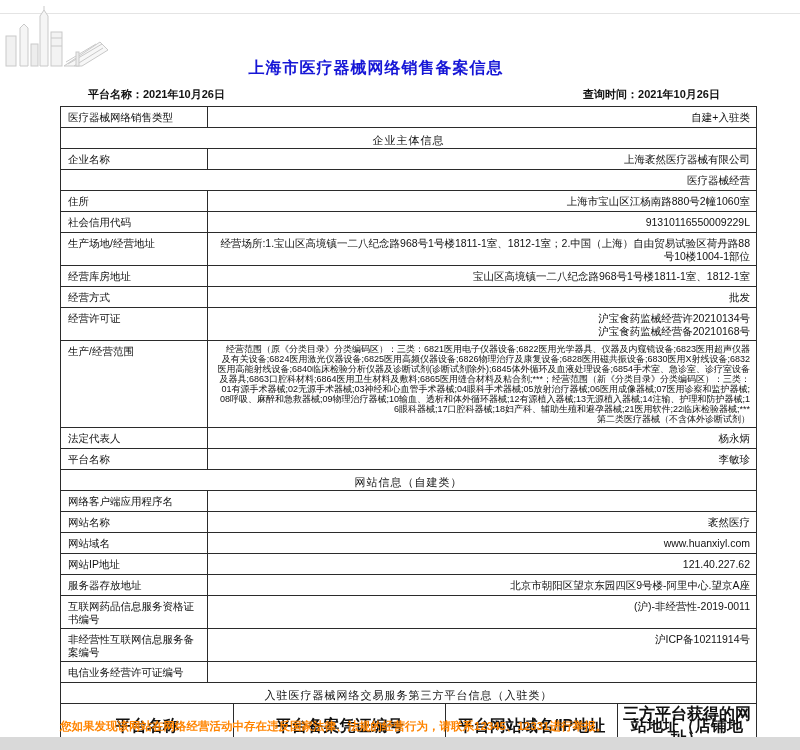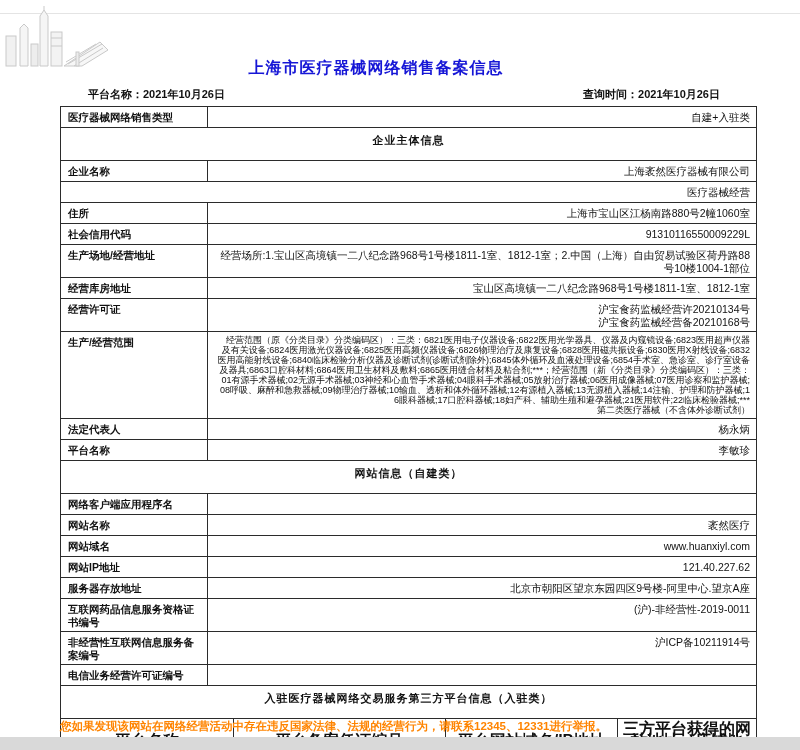--- a/index.html
+++ b/index.html
@@ -22,31 +22,31 @@
   }
   .tbl{
     position:absolute;top:106px;left:60px;width:697px;
     border:1.5px solid #2b2b2b;box-sizing:border-box;background:#fff;
   }
   .row{display:flex;border-bottom:1px solid #2b2b2b;min-height:21px;box-sizing:border-box;}
   .tbl > .row:last-child, .tbl > .sec:last-child{border-bottom:none;}
   .lbl{
     width:147px;flex:0 0 147px;box-sizing:border-box;
     border-right:1px solid #2b2b2b;
-    padding:4px 4px 3px 7px;font-size:10.5px;font-weight:bold;line-height:12.5px;
+    padding:4px 4px 3px 7px;font-size:10.5px;font-weight:normal;line-height:12.5px;
   }
   .val{
     flex:1;box-sizing:border-box;
     padding:4px 6px 3px 9px;font-size:10.5px;line-height:12.5px;
     word-break:break-all;
     text-align:right;
   }
   .sec{
-    text-align:center;font-weight:bold;font-size:11px;letter-spacing:1px;
-    padding:5px 0 12px;border-bottom:1px solid #2b2b2b;
+    text-align:center;font-weight:normal;font-size:11px;letter-spacing:1px;
+    padding:5px 0 0;border-bottom:1px solid #2b2b2b;
   }
   .scope-cell{font-size:9px;line-height:10px;padding:3px 6px 3px 9px;}
   .pt-row{display:flex;border-bottom:1px solid #2b2b2b;box-sizing:border-box;}
   .pt-row:last-child{border-bottom:none;}
   .pt-cell{
     box-sizing:border-box;border-right:1px solid #2b2b2b;
     display:flex;align-items:center;justify-content:center;text-align:center;
     font-size:16px;line-height:12px;padding:4px 4px;min-height:22px;
     word-break:break-all;
   }
@@ -121,20 +121,24 @@
   <div class="row">
     <div class="lbl">生产场地/经营地址</div>
     <div class="val">经营场所:1.宝山区高境镇一二八纪念路968号1号楼1811-1室、1812-1室；2.中国（上海）自由贸易试验区荷丹路88号10楼1004-1部位</div>
   </div>
 
   <div class="row">
     <div class="lbl">经营库房地址</div>
     <div class="val">宝山区高境镇一二八纪念路968号1号楼1811-1室、1812-1室</div>
   </div>
 
+  <div class="row">
+    <div class="lbl">经营方式</div>
+    <div class="val">批发</div>
+  </div>
 
   <div class="row">
     <div class="lbl">经营许可证</div>
     <div class="val">
       <div>沪宝食药监械经营许20210134号</div>
       <div>沪宝食药监械经营备20210168号</div>
     </div>
   </div>
 
   <div class="row">

